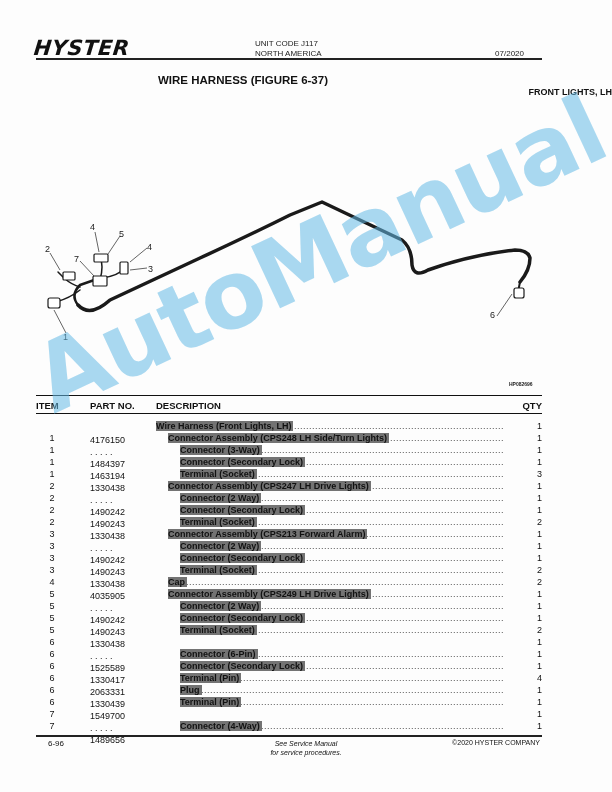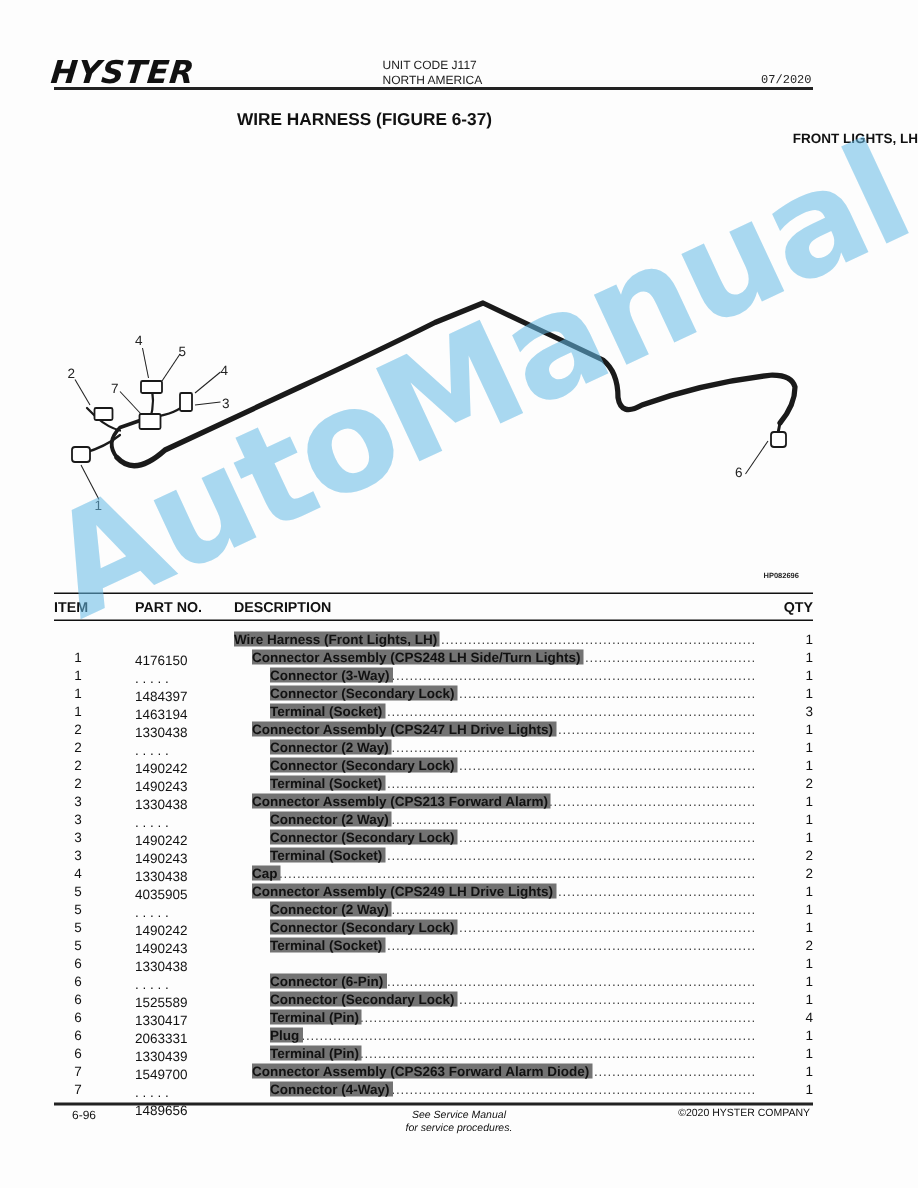--- a/index.html
+++ b/index.html
@@ -6,21 +6,21 @@
   body {
     width:612px; height:792px; background:#fdfdfd; position:relative; overflow:hidden;
     font-family:"Liberation Sans", sans-serif; color:#111;
   }
   .logo {
     position:absolute; left:34px; top:36px; font-size:21px; font-weight:bold;
     font-style:italic; letter-spacing:0.5px; transform:skewX(-6deg);
     font-family:"DejaVu Sans", sans-serif; color:#111;
   }
   .hdr-mid { position:absolute; left:255px; top:39px; font-size:8px; line-height:10px; color:#222; }
-  .hdr-date { position:absolute; right:71px; top:49px; font-size:8px; color:#222;font-family:Liberation Mono, monospace; }
+  .hdr-date { position:absolute; right:88px; top:49px; font-size:8px; color:#222; }
   .hdr-rule { position:absolute; left:36px; top:58px; width:506px; height:2px; background:#222; }
   .title { position:absolute; left:0; width:486px; top:74px; text-align:center; font-size:11.5px; font-weight:bold; }
   .subtitle { position:absolute; left:0; width:612px; top:87px; text-align:right; font-size:9px; font-weight:bold; }
   .figure { position:absolute; left:0; top:0; width:612px; height:400px; }
   .fig-id { position:absolute; left:509px; top:381px; font-size:5px; color:#222; font-weight:bold; }
   .table-top-rule { position:absolute; left:36px; top:395px; width:506px; height:1px; background:#111; }
   .th { position:absolute; top:400px; font-size:9.5px; font-weight:bold; }
   .table-head-rule { position:absolute; left:36px; top:413px; width:506px; height:1px; background:#111; }
   .rows { position:absolute; left:36px; top:420px; width:506px; }
   .row { position:relative; height:12px; font-size:9px; line-height:12px; white-space:nowrap; }
@@ -249,21 +249,21 @@
     </div>
     <div class="row">
       <span class="c-item">6</span>
       <span class="c-part">1549700</span>
       <span class="c-desc lvl2"><span class="dots">........................................................................................................................................................................................................</span><span class="txt">Terminal (Pin)</span></span>
       <span class="c-qty">1</span>
     </div>
     <div class="row">
       <span class="c-item">7</span>
       <span class="c-part">. . . . .</span>
-      <span class="c-desc lvl1"><span class="dots">........................................................................................................................................................................................................</span><span class="txt">Connector Assembly (CPS263 Forward Alarm Diode)</span></span>
+      <span class="c-desc lvl1"><span class="dots">........................................................................................................................................................................................................</span></span>
       <span class="c-qty">1</span>
     </div>
     <div class="row">
       <span class="c-item">7</span>
       <span class="c-part">1489656</span>
       <span class="c-desc lvl2"><span class="dots">........................................................................................................................................................................................................</span><span class="txt">Connector (4-Way)</span></span>
       <span class="c-qty">1</span>
     </div>
   </div>
 

